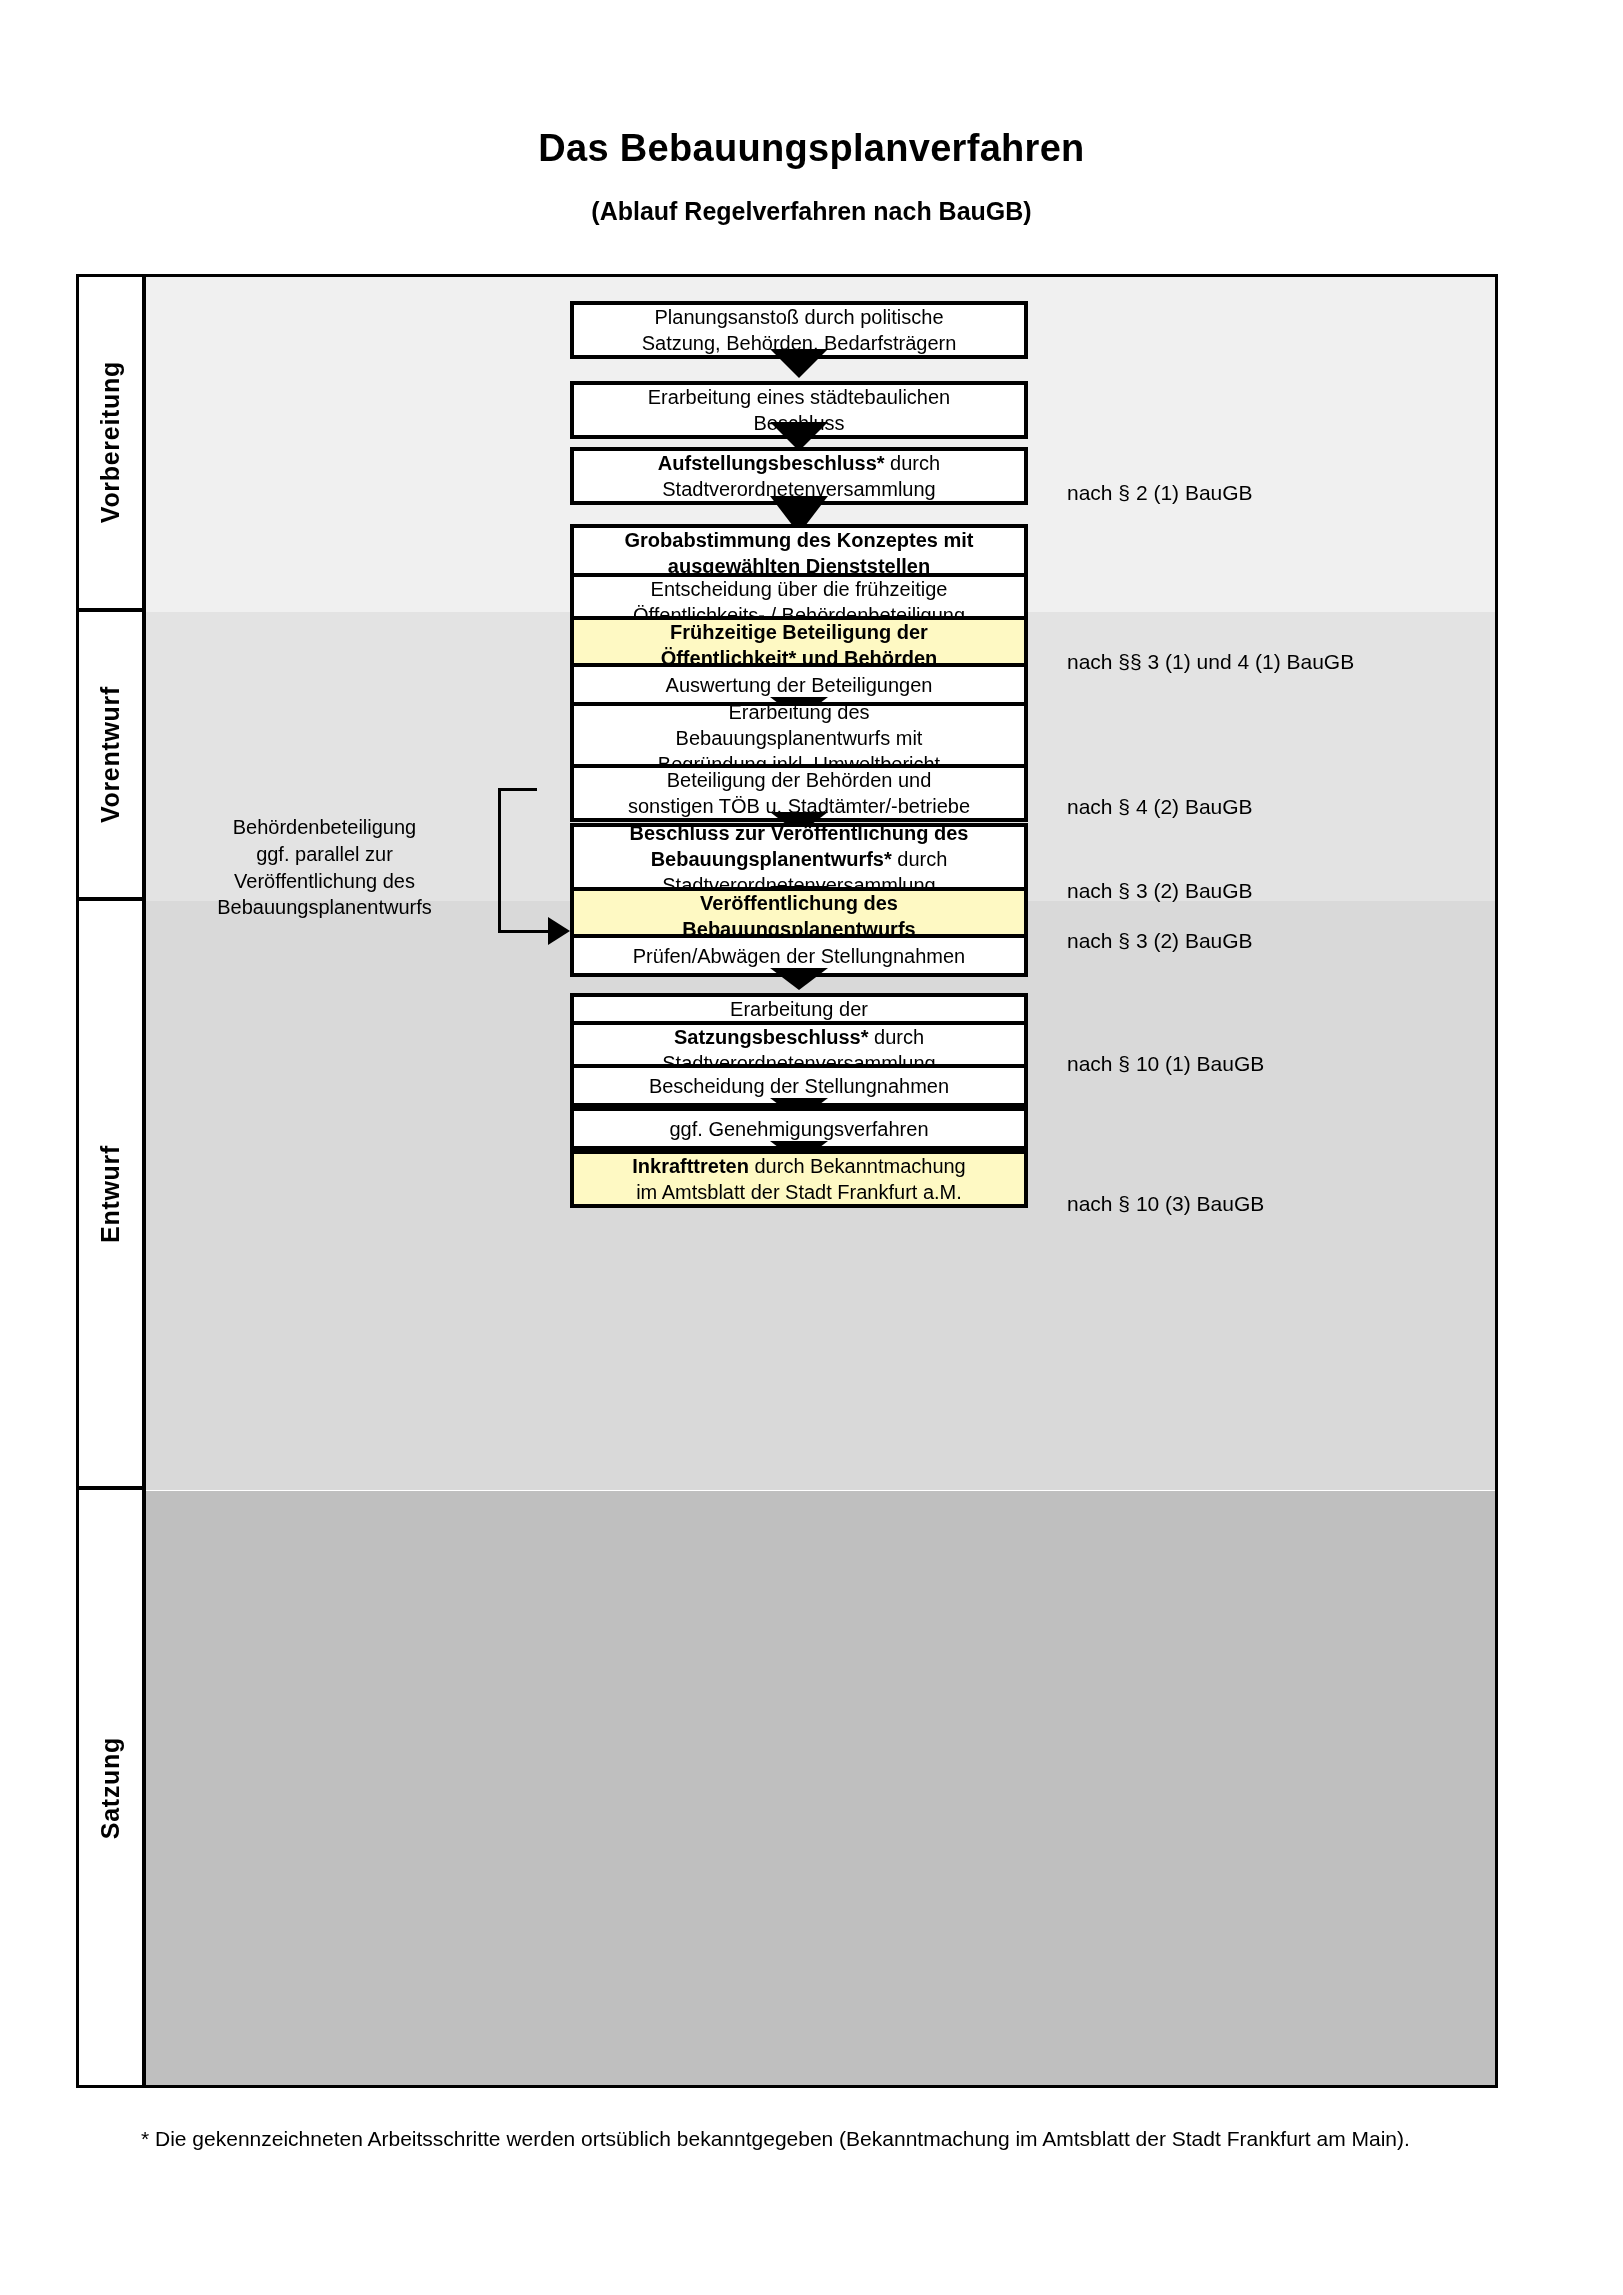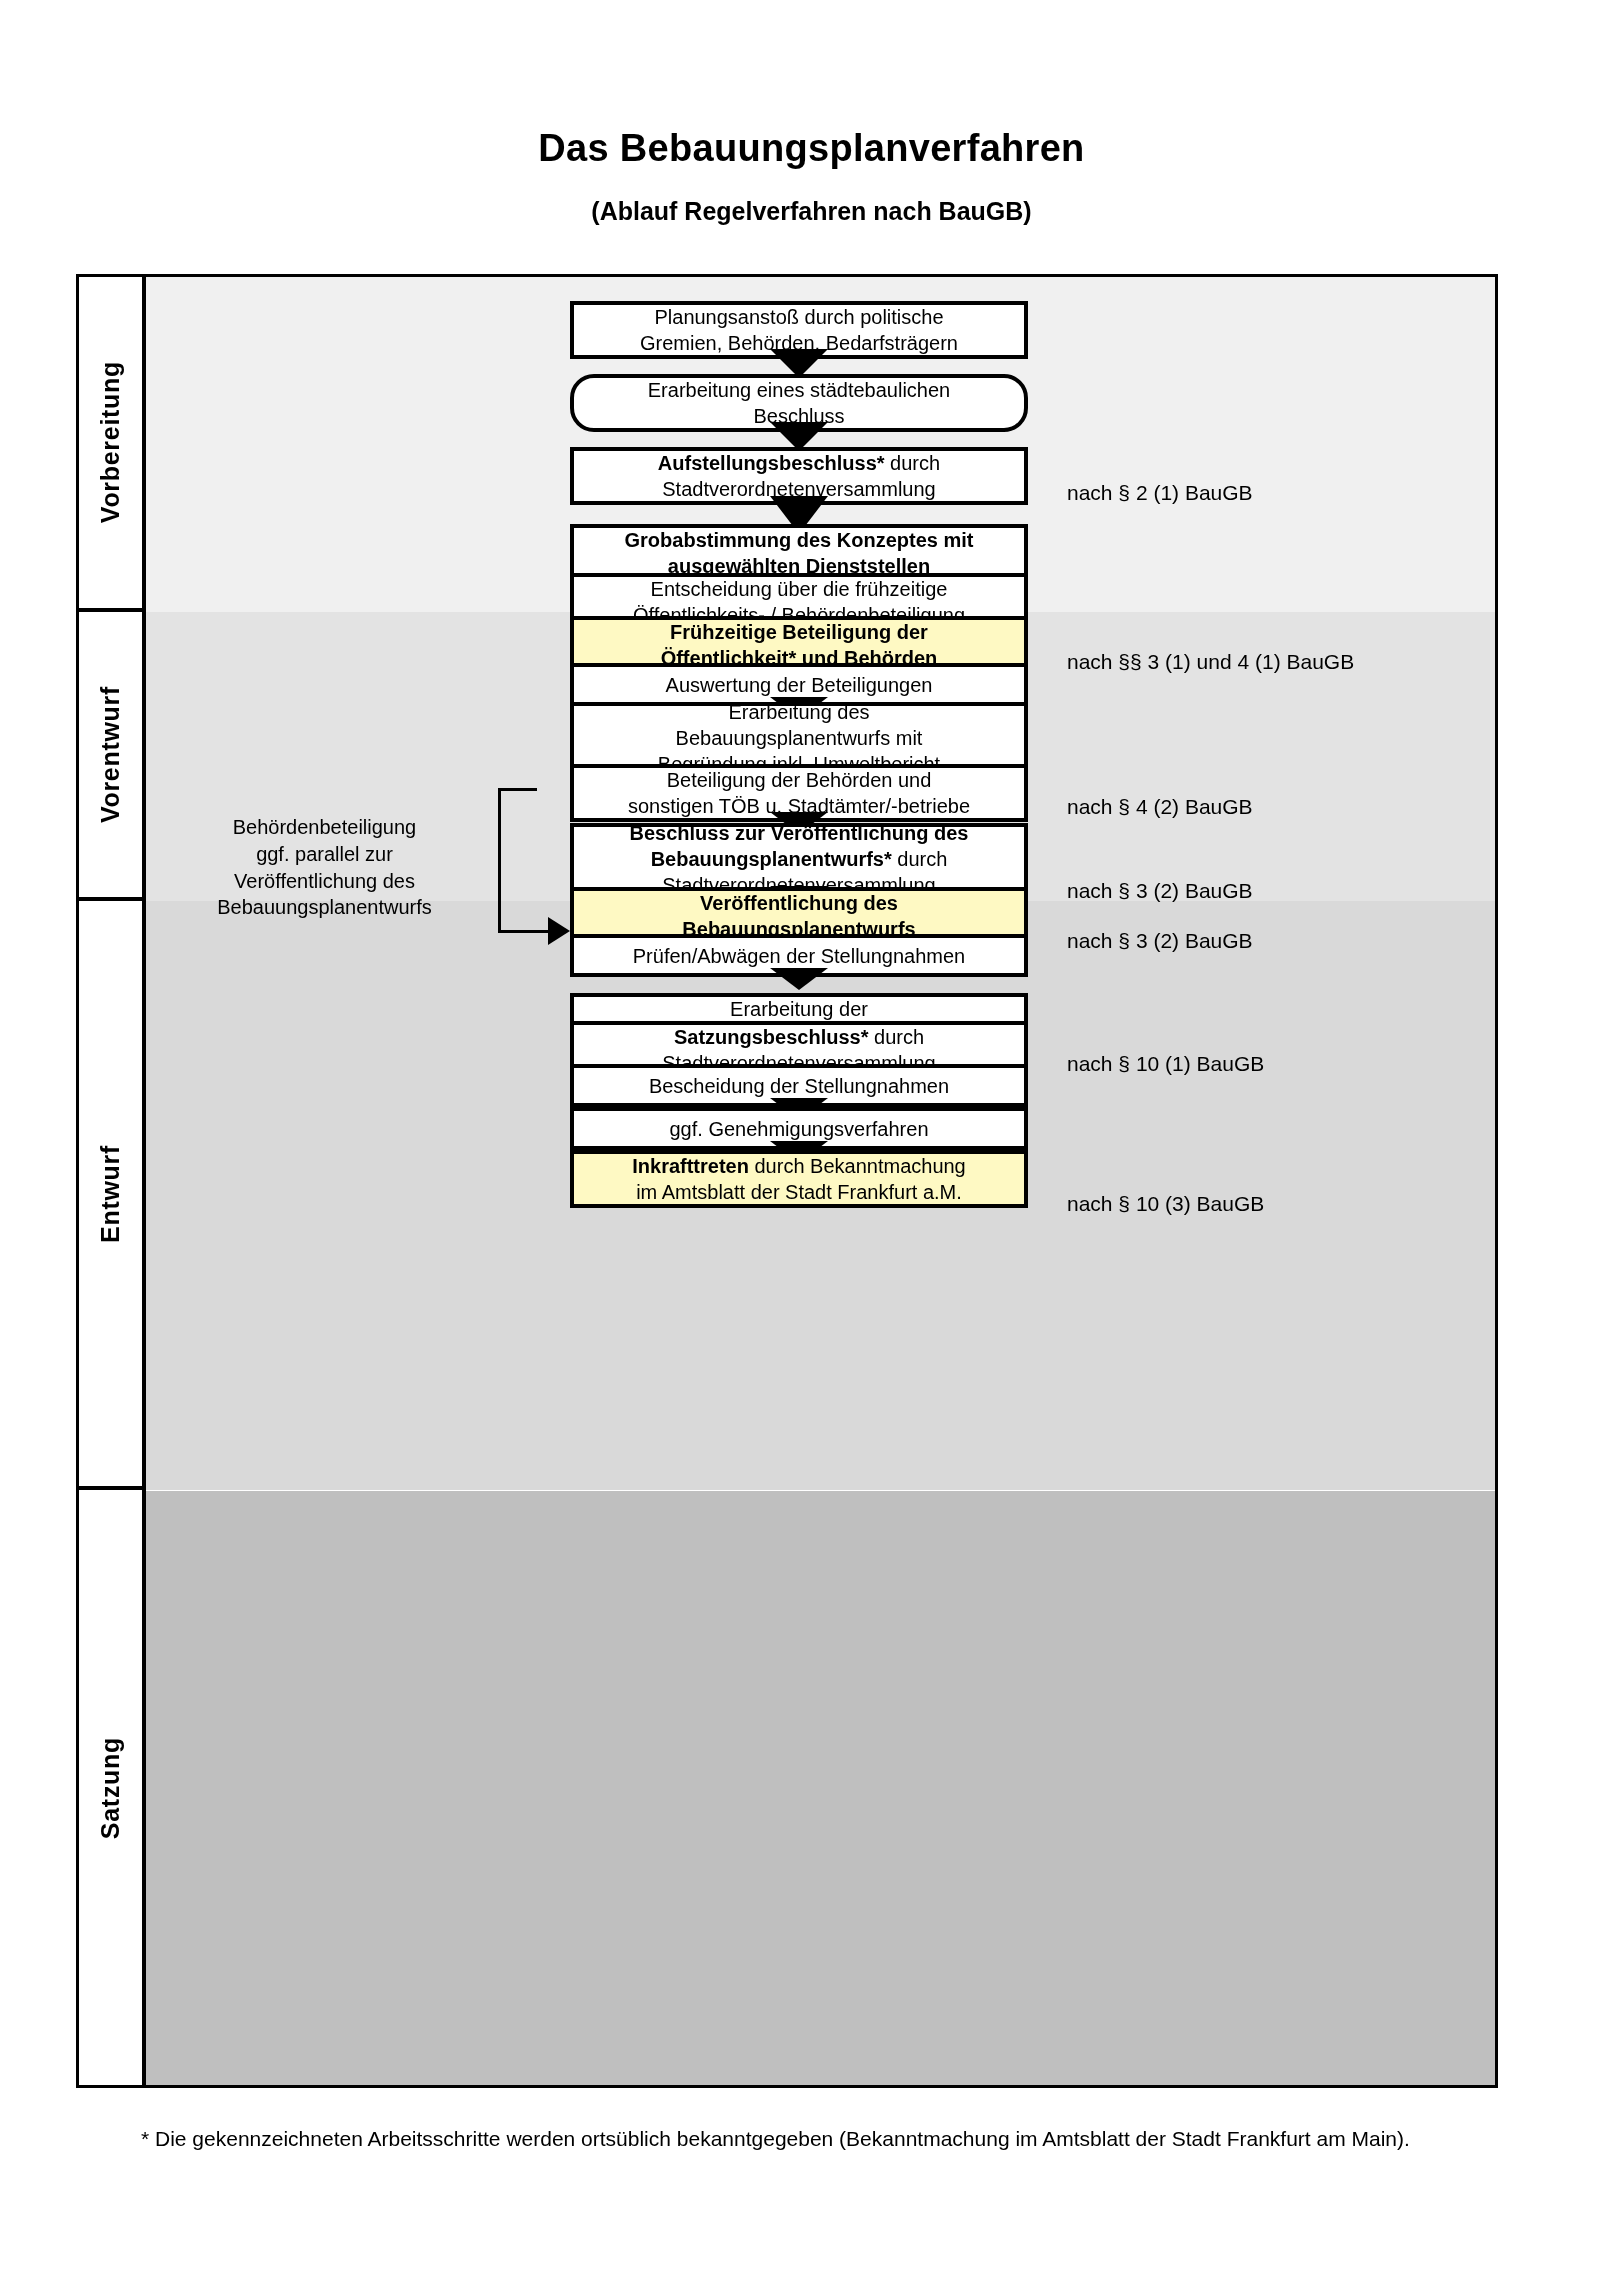--- a/index.html
+++ b/index.html
@@ -172,25 +172,25 @@
         </div>
         <div class="phase-cell" style="top: 1214px; height: 594px; border-bottom: none;">
           <span class="phase-label">Satzung</span>
         </div>
       </div>
 
     <div id="flow">
         <div class="node" style="top: 23.6px; height: 58px;">
           <div class="t">
             <div>Planungsanstoß durch politische</div>
-            <div>Gremien, Behörden, Bedarfsträgern</div>
+            <div>Satzung, Behörden, Bedarfsträgern</div>
           </div>
         </div>
         <div class="arrow-down" style="left: 691px; top: 72px; border-top-width: 29px;"></div>
-        <div class="node" style="top: 97px; height: 58px; border-radius: 24px;">
+        <div class="node" style="top: 104px; height: 58px;">
           <div class="t">
             <div>Erarbeitung eines städtebaulichen</div>
             <div>Beschluss</div>
           </div>
         </div>
         <div class="arrow-down" style="left: 691px; top: 145px; border-top-width: 29px;"></div>
         <div class="node" style="top: 170px; height: 58px;">
           <div class="t">
             <div><b>Aufstellungsbeschluss*</b> durch</div>
             <div>Stadtverordnetenversammlung</div>

